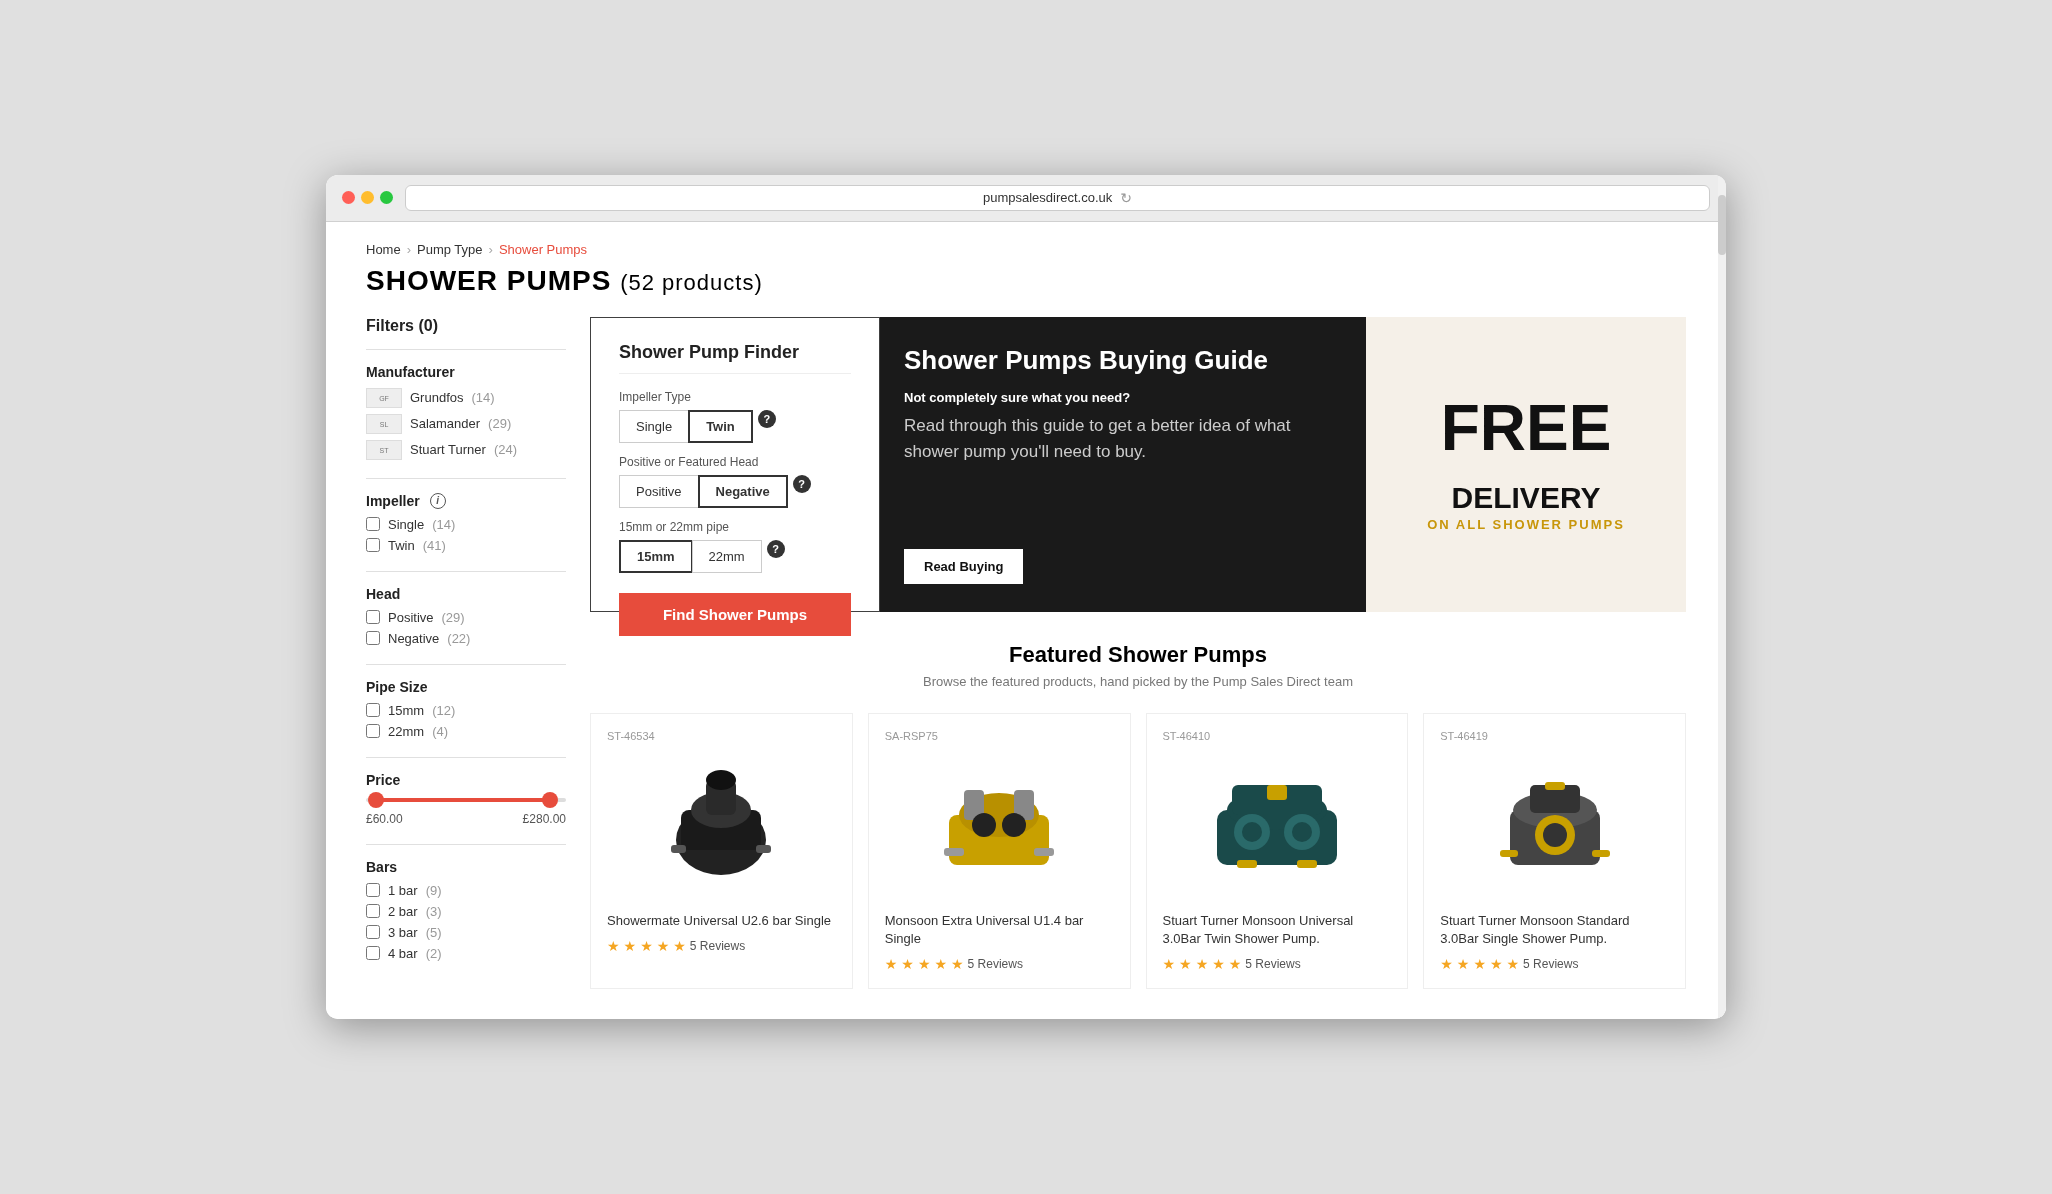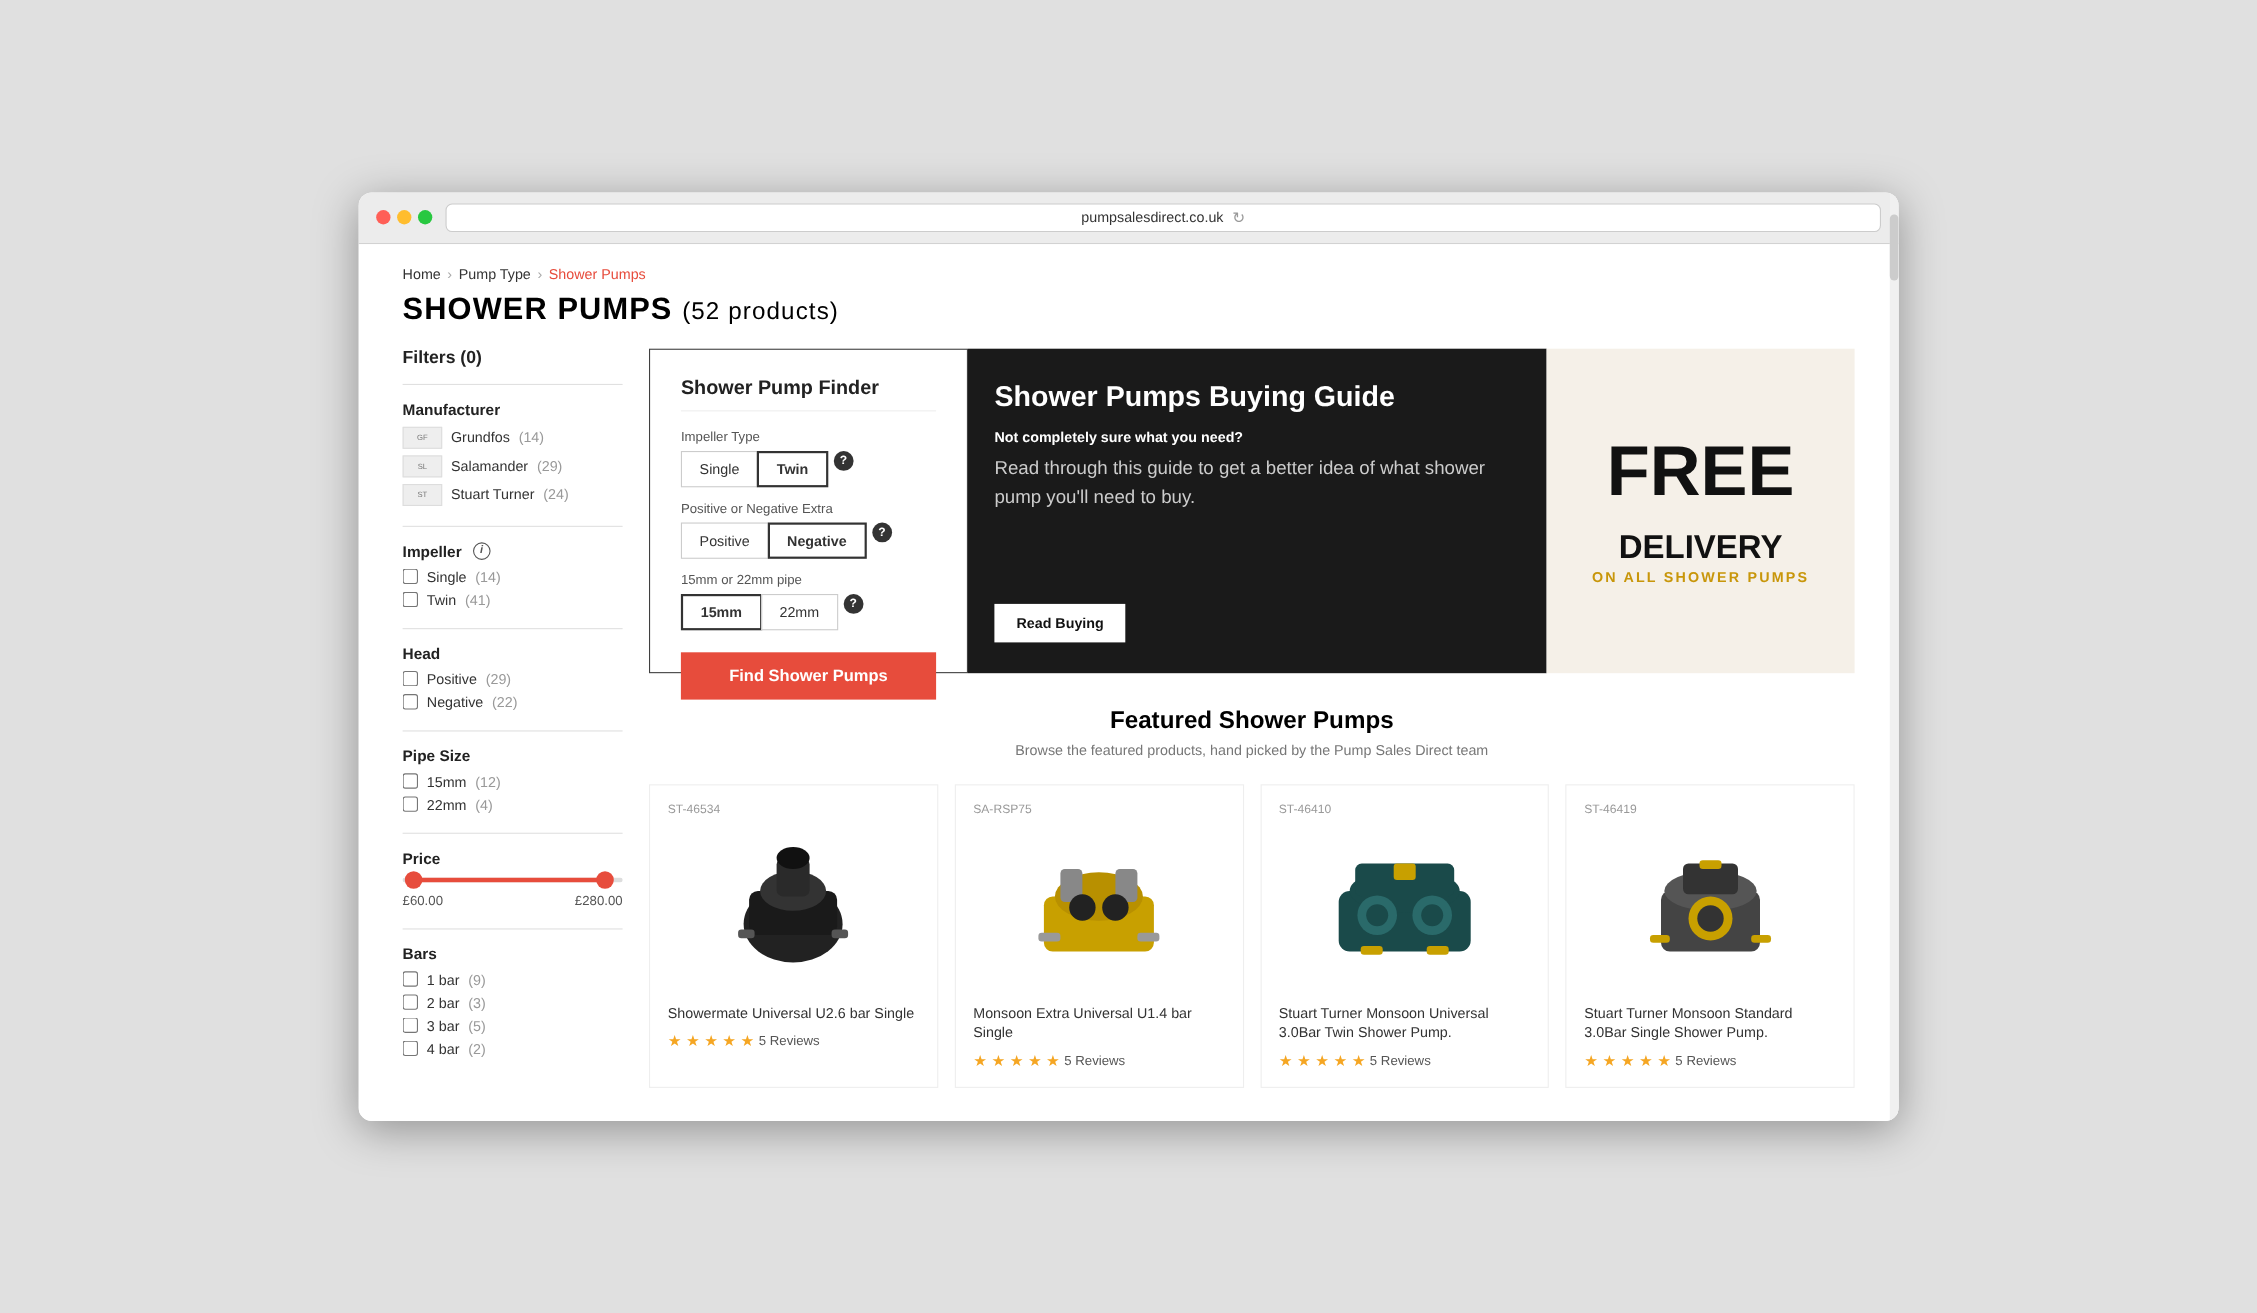--- a/index.html
+++ b/index.html
@@ -264,21 +264,21 @@
       border: none;
       padding: 10px 20px;
       font-size: 13px;
       font-weight: 700;
       cursor: pointer;
       display: inline-block;
       width: fit-content;
     }
     .free-delivery-banner {
       background: #f5f0e8;
-      width: 280px;
+      width: 320px;
       flex-shrink: 0;
       display: flex;
       flex-direction: column;
       justify-content: center;
       align-items: center;
       padding: 20px;
       text-align: center;
     }
     .free-text {
       font-size: 64px;
@@ -534,21 +534,21 @@
           <div class="pump-finder">
             <div class="pump-finder-title">Shower Pump Finder</div>
 
             <div class="finder-label">Impeller Type</div>
             <div class="btn-group">
               <button class="btn-toggle">Single</button>
               <button class="btn-toggle active">Twin</button>
               <span class="help-icon">?</span>
             </div>
 
-            <div class="finder-label">Positive or Negative Extra</div>
+            <div class="finder-label">Positive or Featured Head</div>
             <div class="btn-group">
               <button class="btn-toggle">Positive</button>
               <button class="btn-toggle active">Negative</button>
               <span class="help-icon">?</span>
             </div>
 
             <div class="finder-label">15mm or 22mm pipe</div>
             <div class="btn-group">
               <button class="btn-toggle active">15mm</button>
               <button class="btn-toggle">22mm</button>

